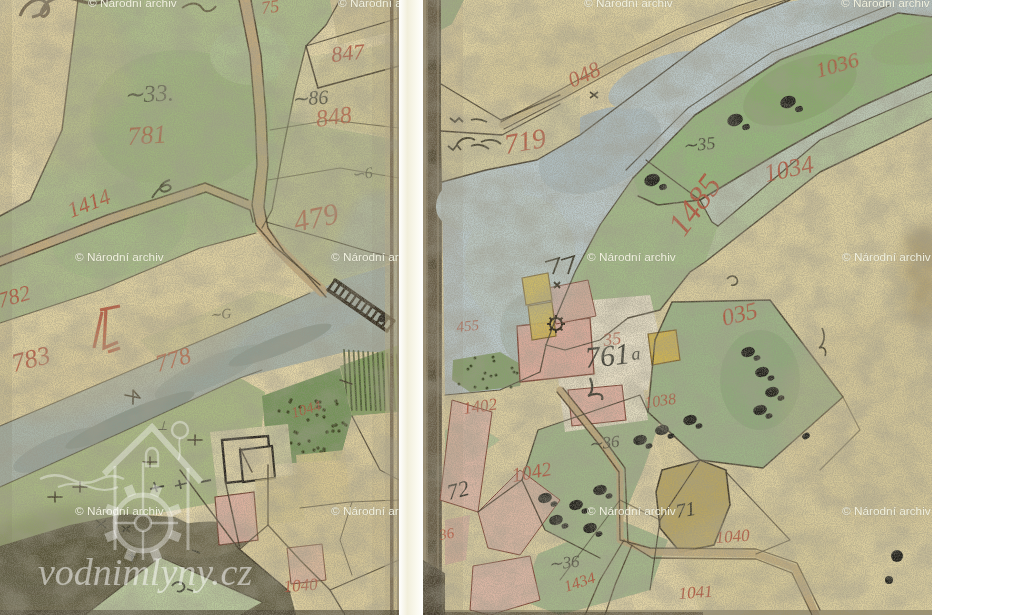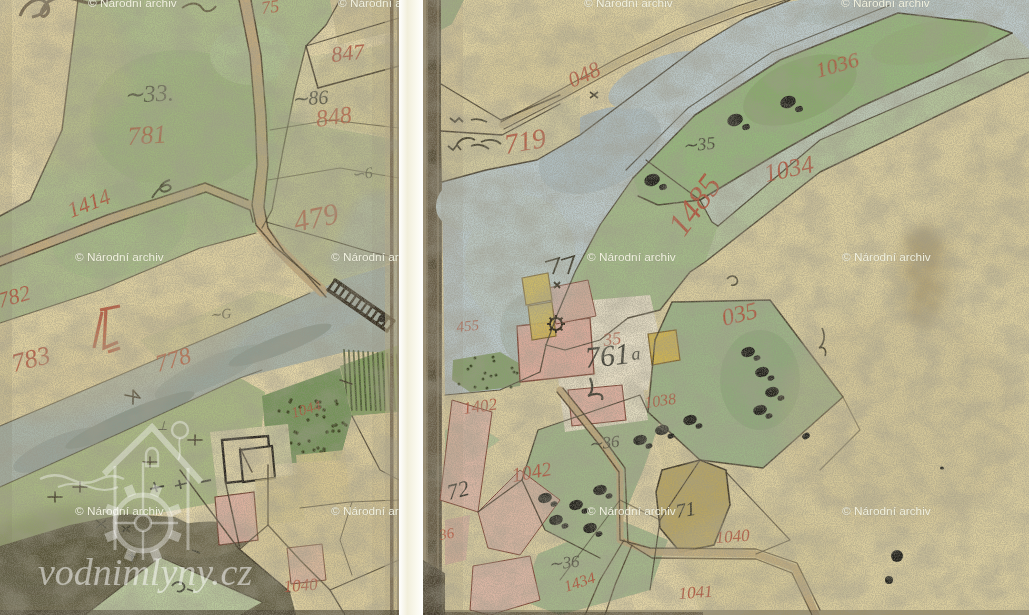--- a/index.html
+++ b/index.html
@@ -1,13 +1,13 @@
 <!DOCTYPE html>
 <html><head><meta charset="utf-8"><title>map</title>
-<style>html,body{margin:0;padding:0;background:#fff;} #wrap{width:1029px;height:615px;overflow:hidden;position:relative;}</style>
+<style>html,body{margin:0;padding:0;background:#fff;} #wrap{width:932px;height:615px;overflow:hidden;position:relative;}</style>
 </head><body>
 <div id="wrap"><svg xmlns="http://www.w3.org/2000/svg" width="1029" height="615" viewBox="0 0 1029 615">
       <defs>
 <filter id="grain">
           <feTurbulence type="fractalNoise" baseFrequency="0.9" numOctaves="2" seed="4"></feTurbulence>
           <feColorMatrix type="matrix" values="0 0 0 0 0.31  0 0 0 0 0.29  0 0 0 0 0.23  0 0 0 3 -1.05"></feColorMatrix>
           <feComposite operator="in" in2="SourceGraphic"></feComposite>
         </filter>
 <filter id="blotch">
           <feTurbulence type="fractalNoise" baseFrequency="0.035 0.045" numOctaves="3" seed="11"></feTurbulence>

